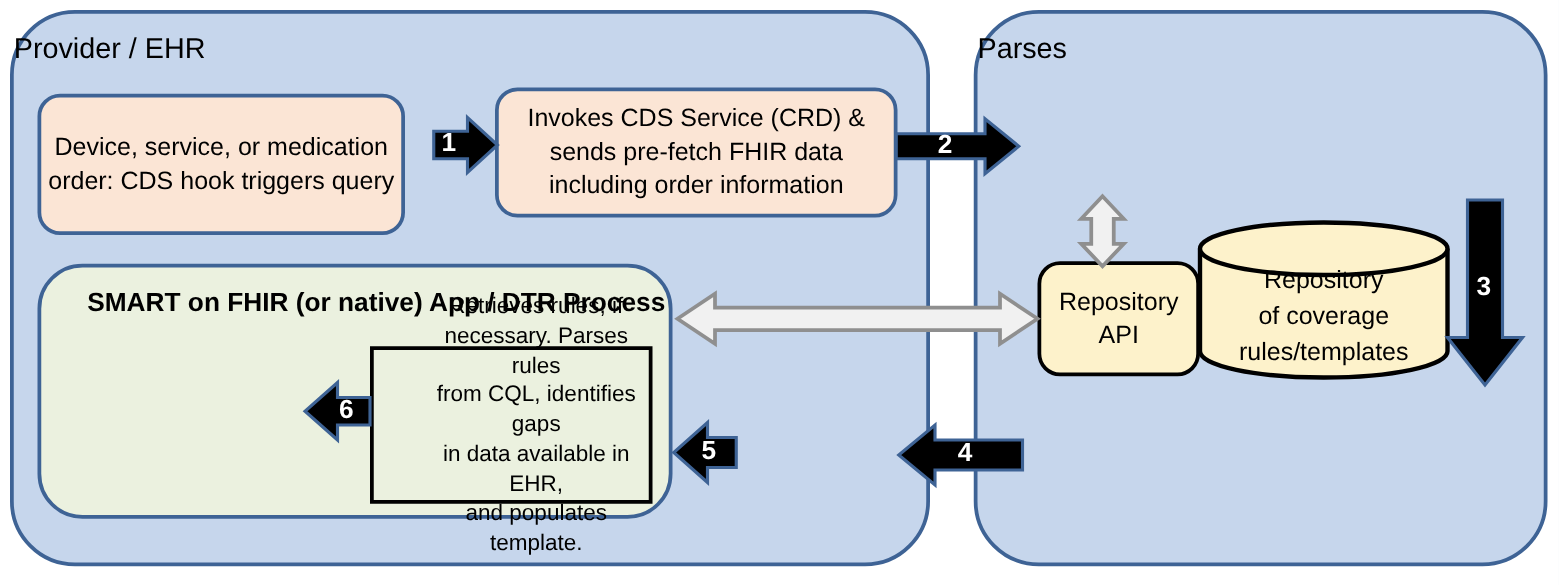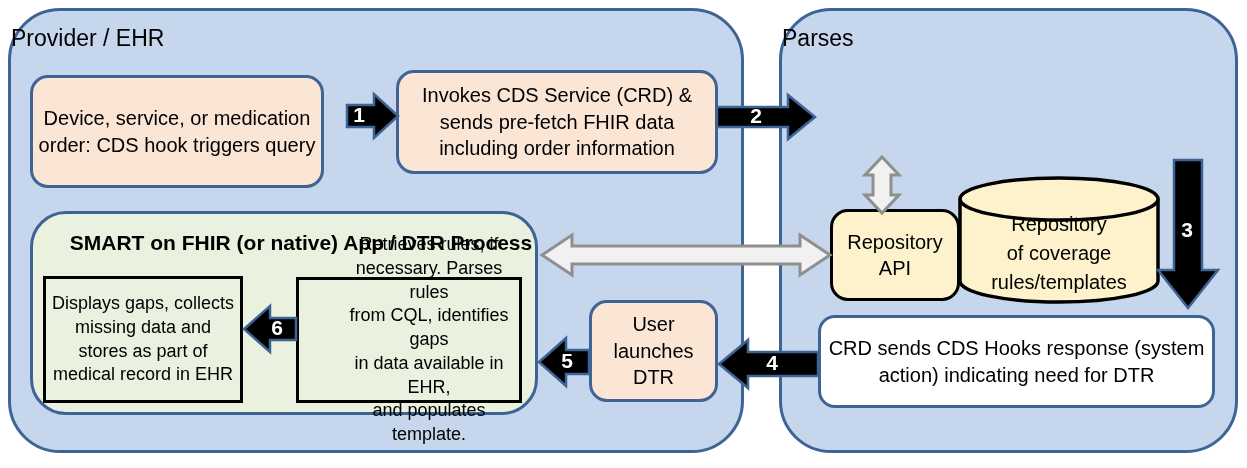--- a/index.html
+++ b/index.html
@@ -62,41 +62,32 @@
 order: CDS hook triggers query</div>
 
   <div class="node peach multiline" style="left:396px; top:70px; width:322px; height:104px;">Invokes CDS Service (CRD) &amp;
 sends pre-fetch FHIR data
 including order information</div>
 
   <div class="green-ctr">
     <div class="green-title">SMART on FHIR (or native) App / DTR Process</div>
   </div>
 
-  <div class="node green-box multiline" style="left:43px; top:276px; width:200px; height:127px;">Displays gaps, collects
-missing data and
-stores as part of
-medical record in EHR</div>
 
   <div class="node green-box multiline" style="left:296px; top:277px; width:226px; height:126px;padding-left:40px;">Retrieves rules, if
 necessary. Parses rules
 from CQL, identifies gaps
 in data available in EHR,
 and populates template.</div>
 
-  <div class="node peach multiline" style="left:589px; top:300px; width:129px; height:102px;">User
-launches
-DTR</div>
 
 
   <div class="node yellow multiline" style="left:830px; top:209px; width:130px; height:92px;">Repository
 API</div>
 
-  <div class="node white multiline" style="left:818px; top:315px; width:397px; height:93px;">CRD sends CDS Hooks response (system
-action) indicating need for DTR</div>
 
   <svg class="overlay" viewBox="0 0 1247 468">
 
     <g>
       <path class="cyl" d="M960,199 L960,281 A99,21 0 0 0 1158,281 L1158,199"></path>
       <ellipse class="cyl" cx="1059" cy="199" rx="99" ry="21"></ellipse>
     </g>
 
     <polygon class="black-arrow" points="347,105 374,105 374,94 398,116 374,138 374,127 347,127"></polygon>
     <polygon class="black-arrow" points="717,107 788,107 788,95 815,117 788,139 788,127 717,127"></polygon>

